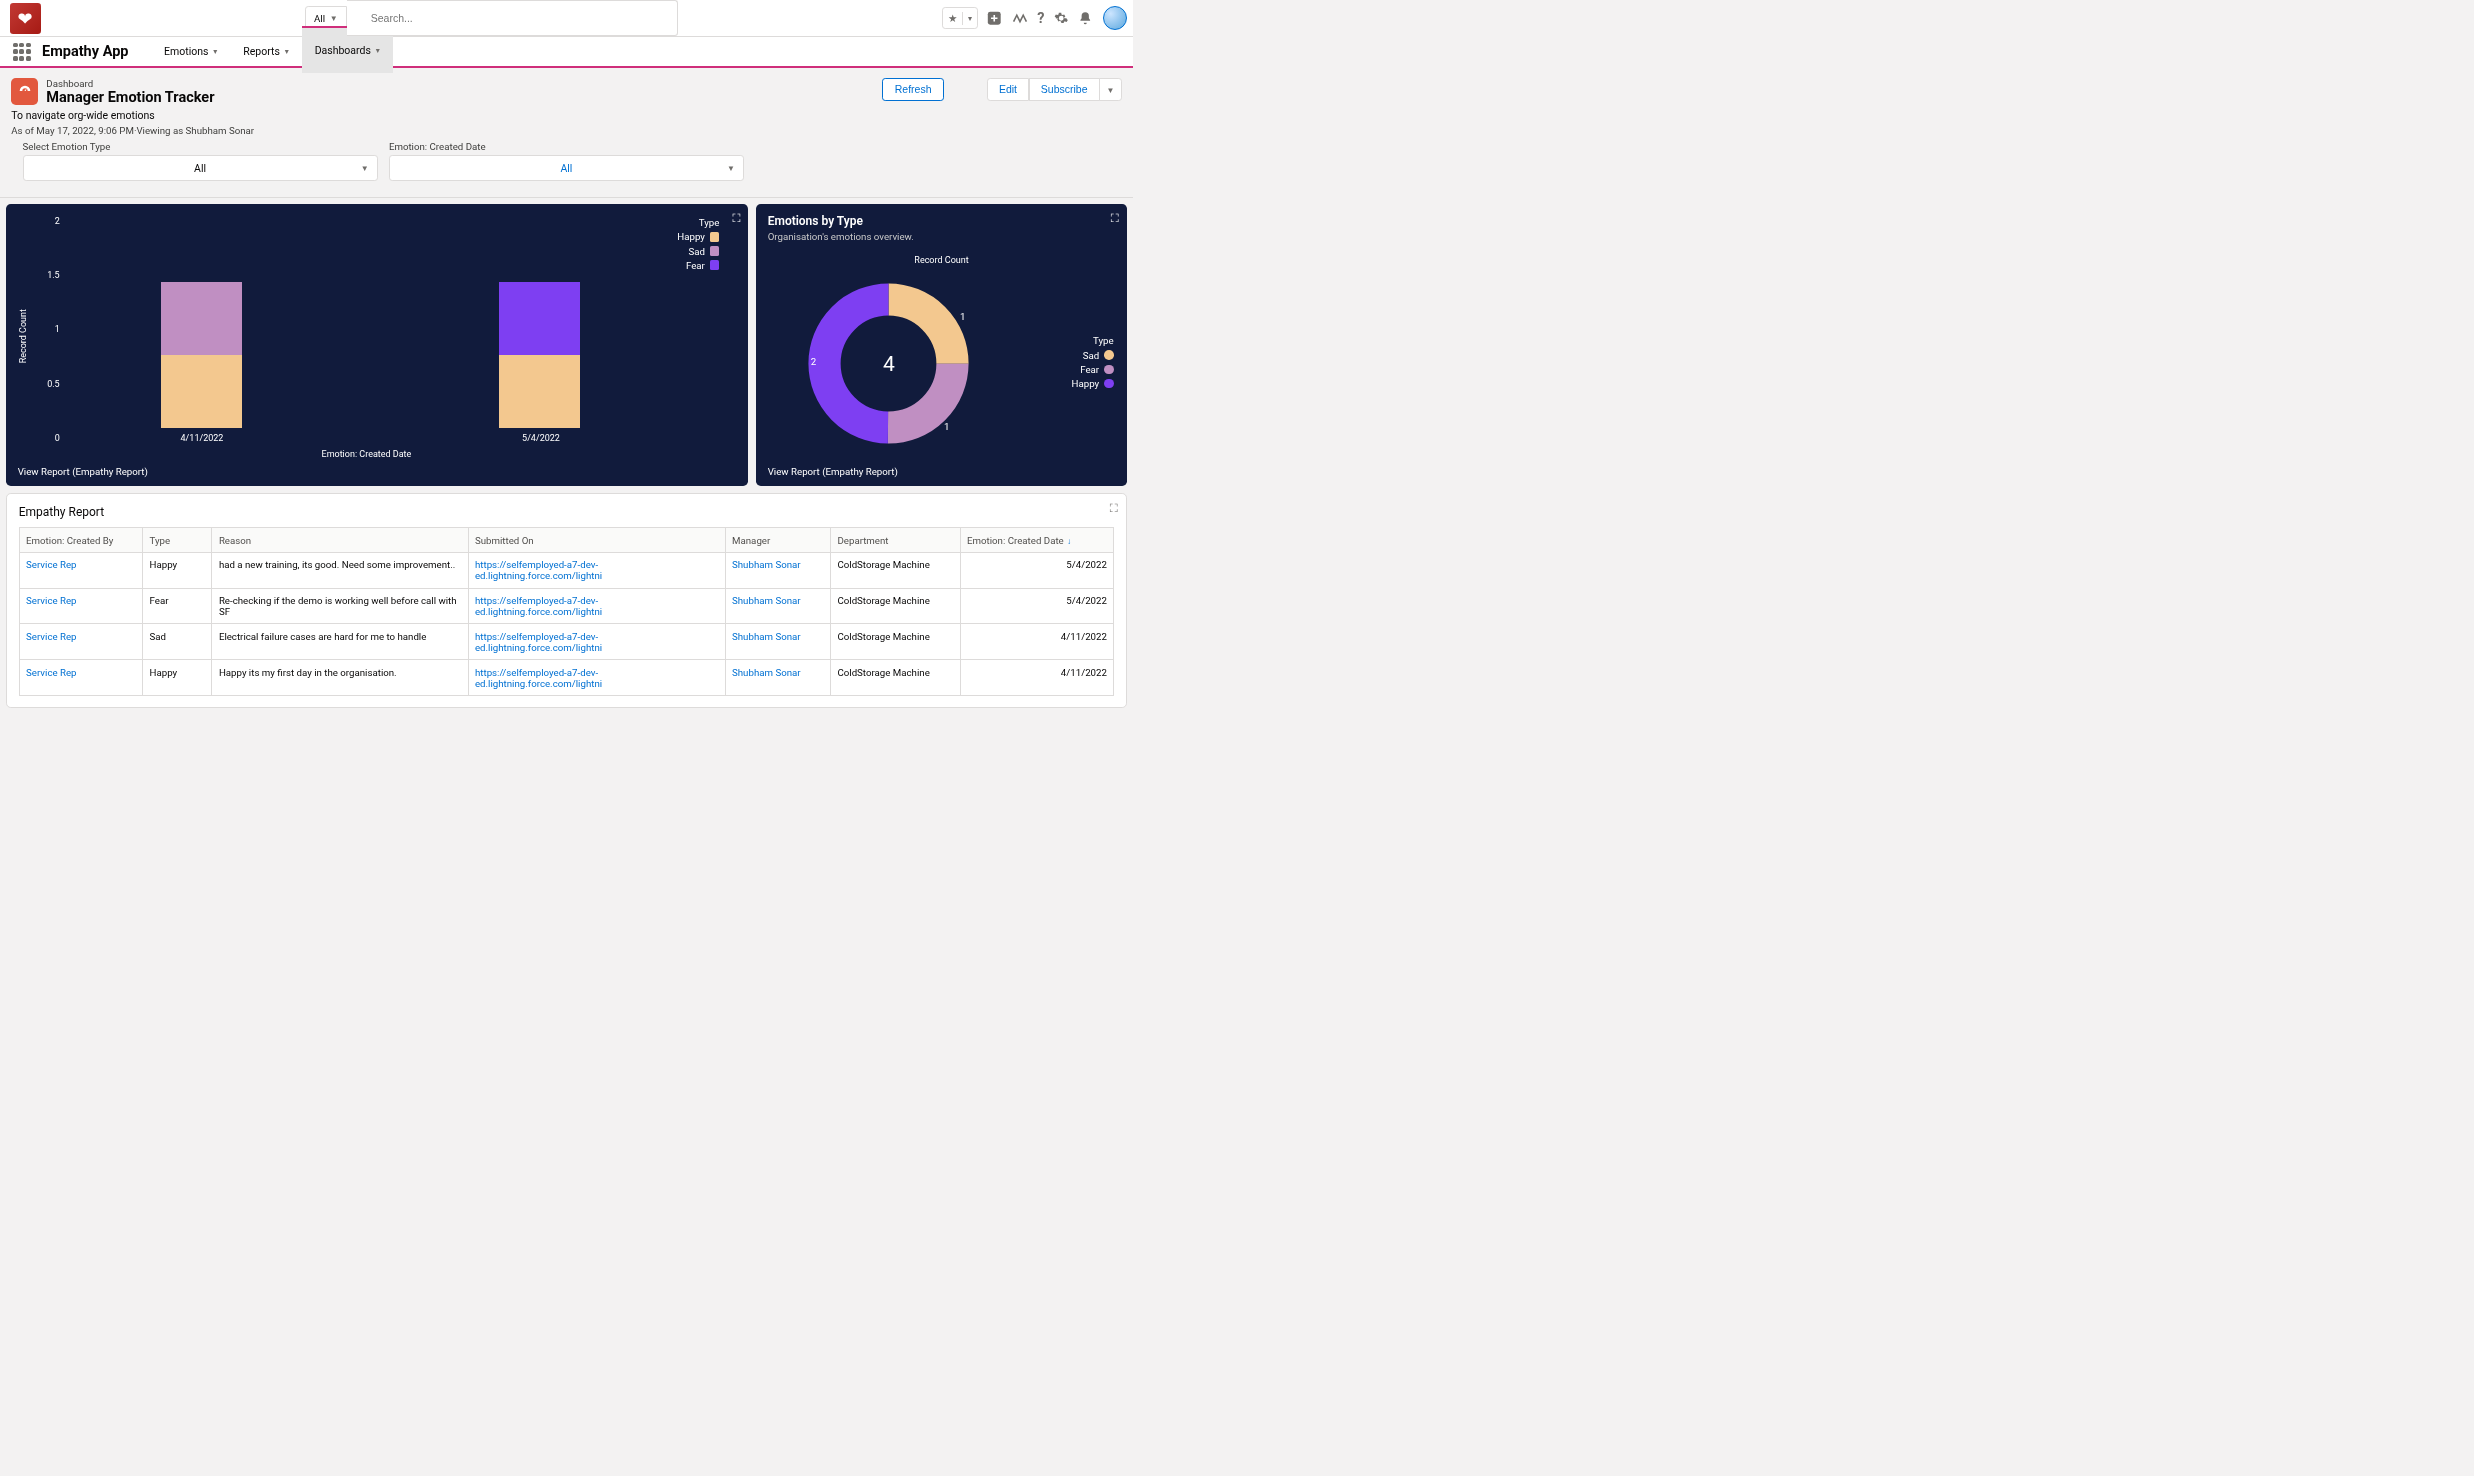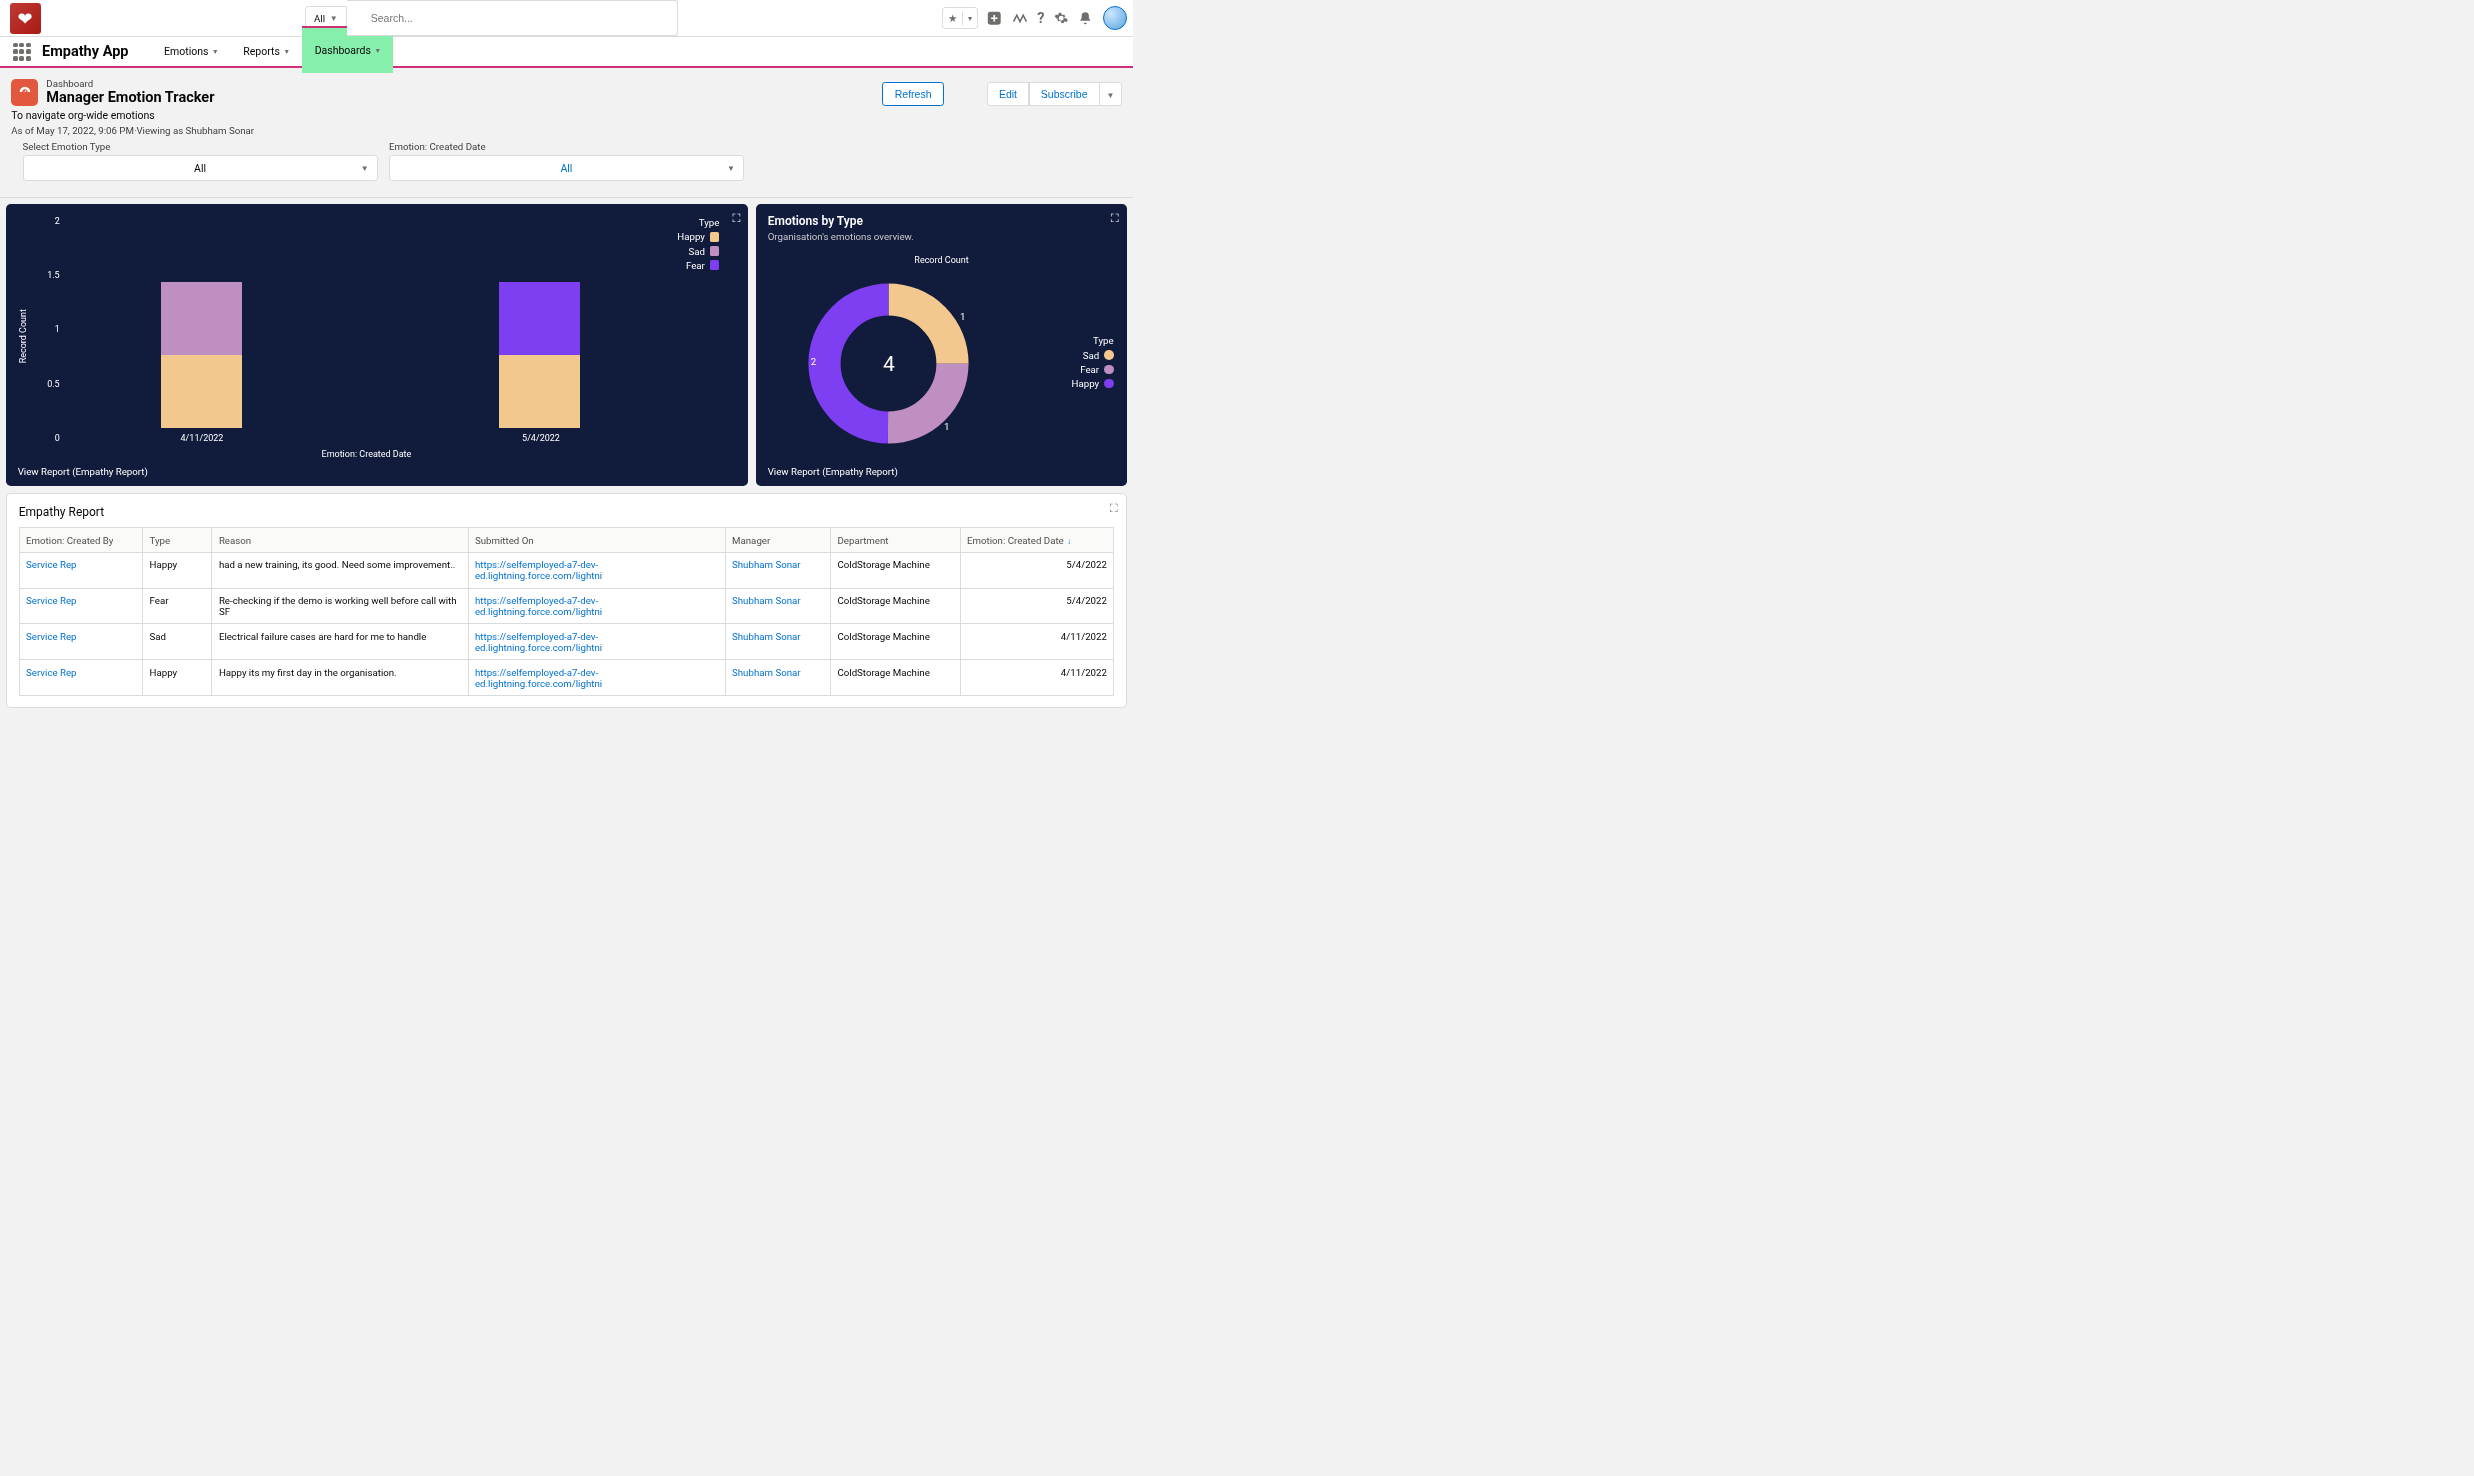--- a/index.html
+++ b/index.html
@@ -19,26 +19,26 @@
 .fav-box span { padding: 0 4.8px; }
 .fav-box span:first-child { border-right: 0.8px solid #dddbda; }
 .avatar { width: 24px; height: 24px; border-radius: 50%; background: radial-gradient(circle at 30% 30%, #cce5ff, #5aa7de); border: 1.6px solid #0070d2; }
 
 
 .app-nav { background: #fff; height: 31px; display: flex; align-items: center; padding: 0 6.4px; border-bottom: 2.4px solid #cf2e7b; }
 .app-launcher { width: 18px; height: 18px; display: grid; grid-template-columns: repeat(3,1fr); grid-template-rows: repeat(3,1fr); gap: 1.6px; margin: 0 11.3px 0 6.4px; cursor: pointer; }
 .app-launcher div { background: #706e6b; border-radius: 1.6px; }
 .app-name { font-size: 14.5px; font-weight: 700; margin-right: 22.6px; }
 .nav-item { display: flex; align-items: center; gap: 4.8px; padding: 0 13px; height: 47px; font-size: 10.5px; cursor: pointer; }
-.nav-item.active { border-top: 2.4px solid #cf2e7b; background: #86efac; margin-top: -2.4px; }
+.nav-item.active { border-top: 2.4px solid #cf2e7b; background: #e5e5e5; margin-top: -2.4px; }
 .chev { font-size: 8px; color: #706e6b; }
 
 
 .page-header { background: #f3f2f2; padding: 9.7px 11.3px 8px; border-bottom: 0.8px solid #dddbda; }
-.ph-row1 { display: flex; align-items: flex-end; }
+.ph-row1 { display: flex; align-items: flex-start; }
 .ph-icon { width: 27px; height: 27px; background: #e2583e; border-radius: 4.8px; display: flex; align-items: center; justify-content: center; color: #fff; margin-right: 8px; }
 .ph-titles .ph-kind { font-size: 9.7px; color: #3e3e3c; }
 .ph-titles .ph-title { font-size: 14.5px; font-weight: 700; }
 .ph-actions { margin-left: auto; display: flex; align-items: center; }
 .btn { background: #fff; border: 0.8px solid #dddbda; border-radius: 3.2px; padding: 4.8px 11.3px; font-size: 10.5px; cursor: pointer; color: #0070d2; }
 .btn.primary { border: 1.6px solid #0070d2; color: #0070d2; font-weight: 400; }
 .btn + .btn { margin-left: -0.8px; border-radius: 0; }
 .btn-group { display: flex; padding-left: 38px; }
 .btn-group .btn:first-child { border-radius: 3.2px 0 0 3.2px; }
 .btn-group .btn:last-child { border-radius: 0 3.2px 3.2px 0 !important; padding: 4.8px 6.4px; }

